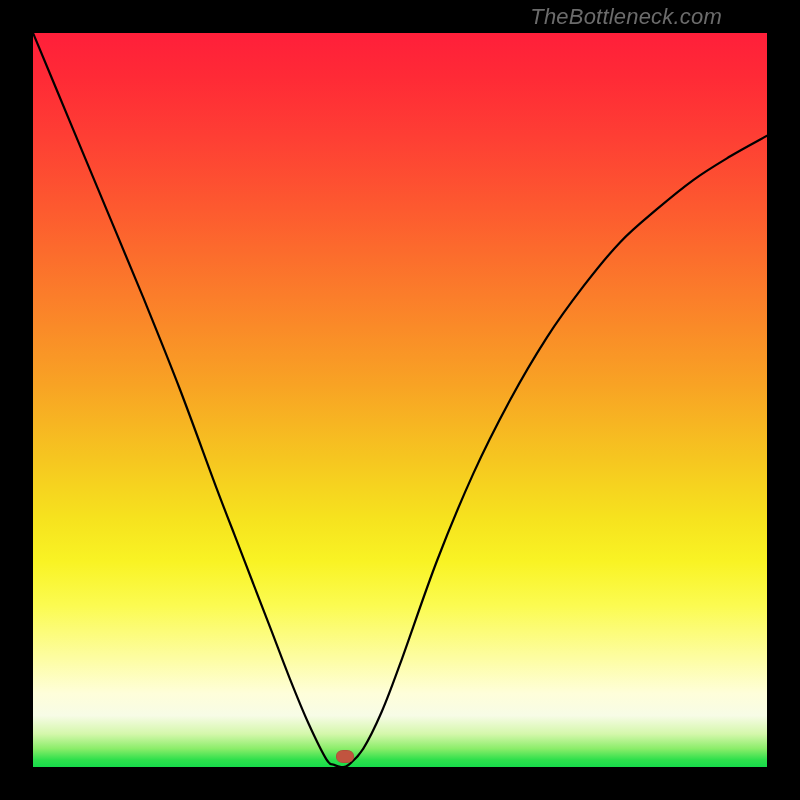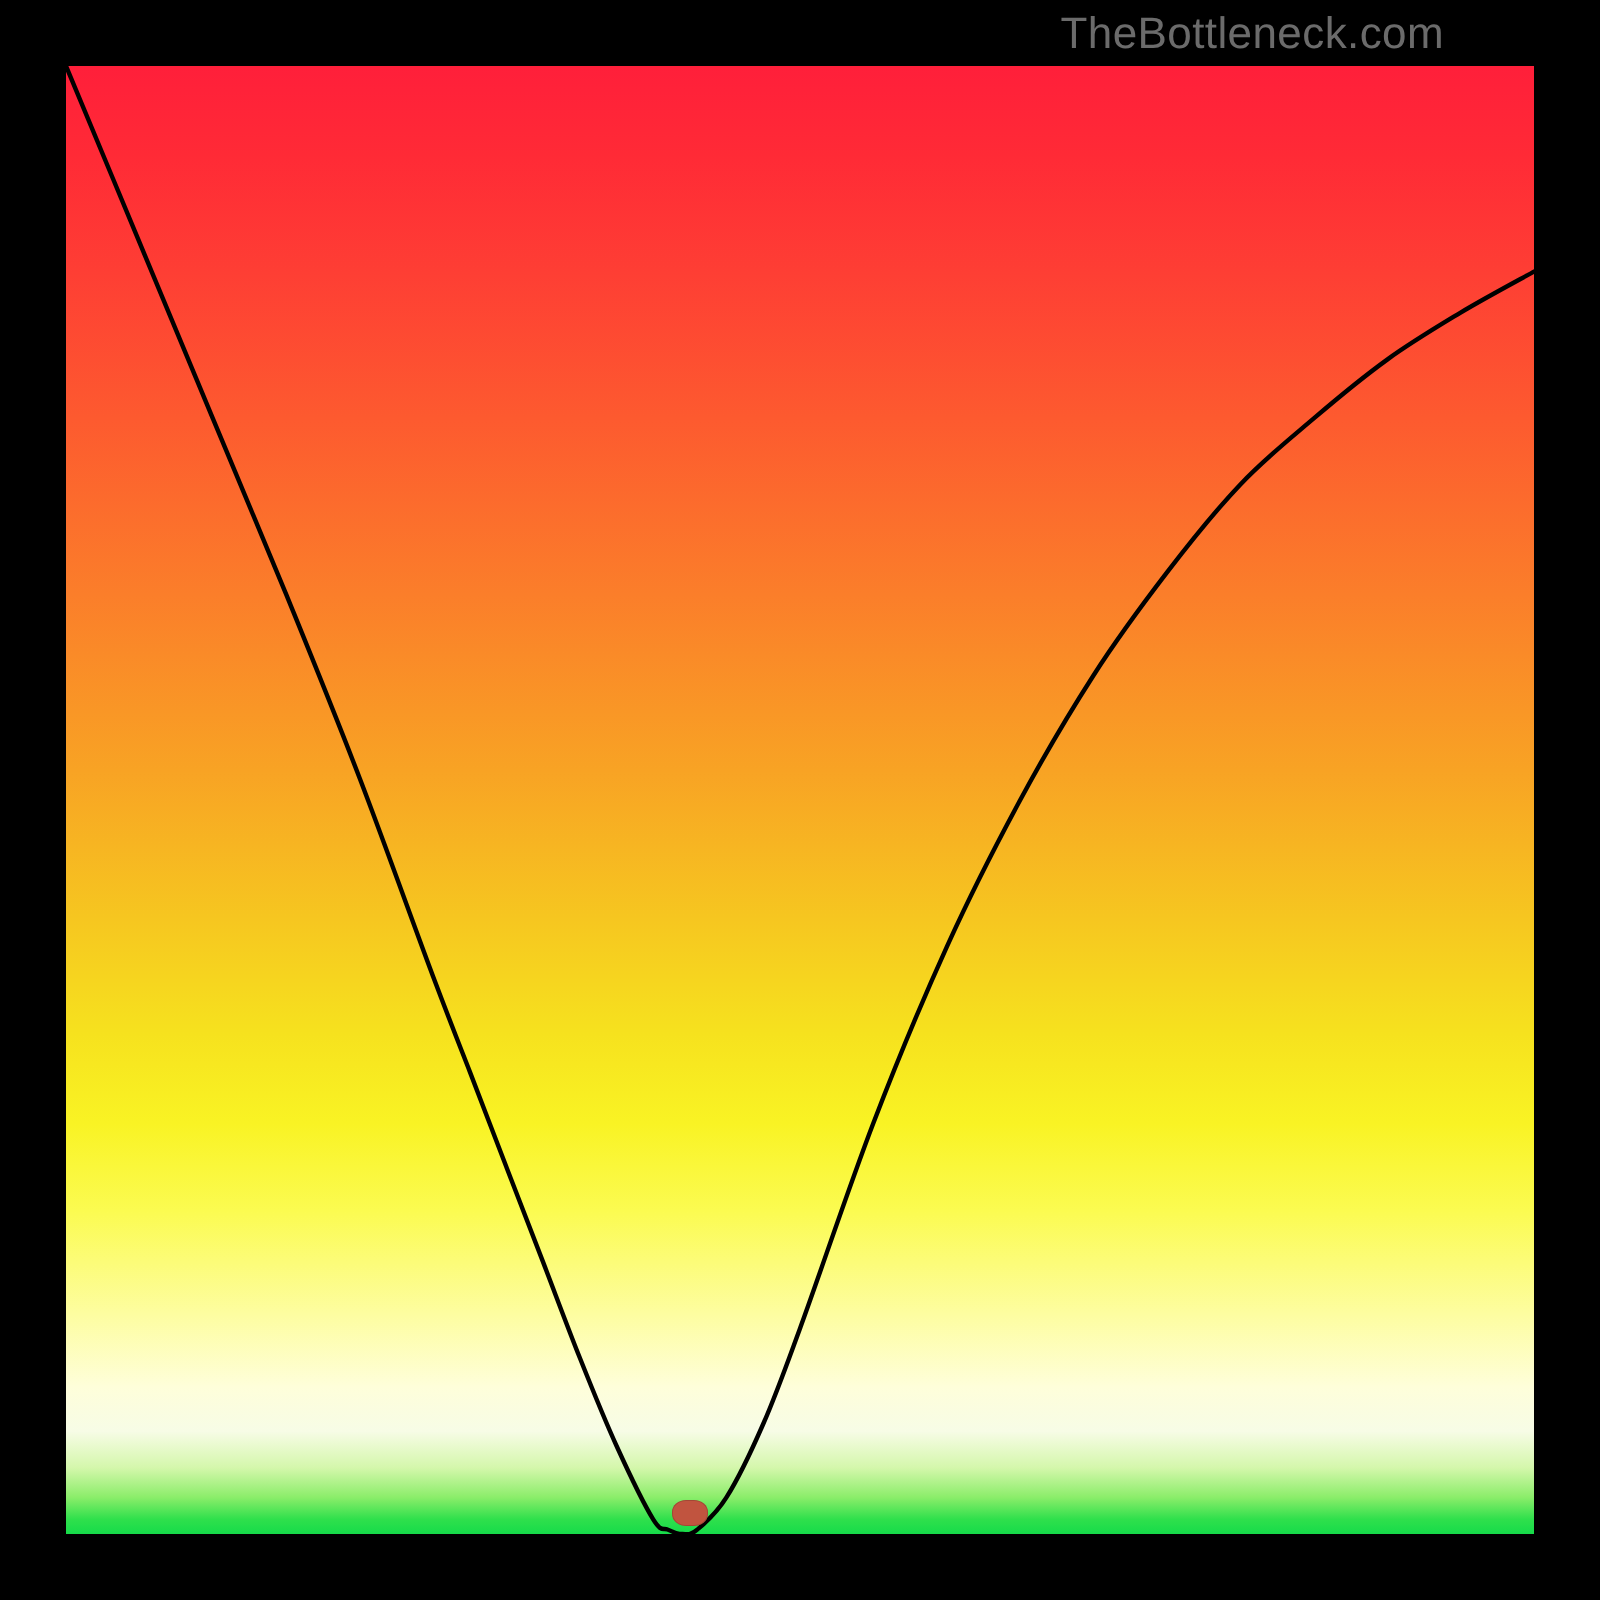--- a/index.html
+++ b/index.html
@@ -9,20 +9,21 @@
     height: 800px;
     overflow: hidden;
     background: #000;
     font-family: Arial, Helvetica, sans-serif;
   }
   .frame {
     position: relative;
     width: 732px;
     height: 800px;
     background: #000;
+    font-style: italic;
   }
   .watermark {
     position: absolute;
     top: 4px;
     right: 10px;
     color: #6b6b6b;
     font-size: 22px;
     font-weight: 500;
     z-index: 5;
     letter-spacing: 0.2px;

